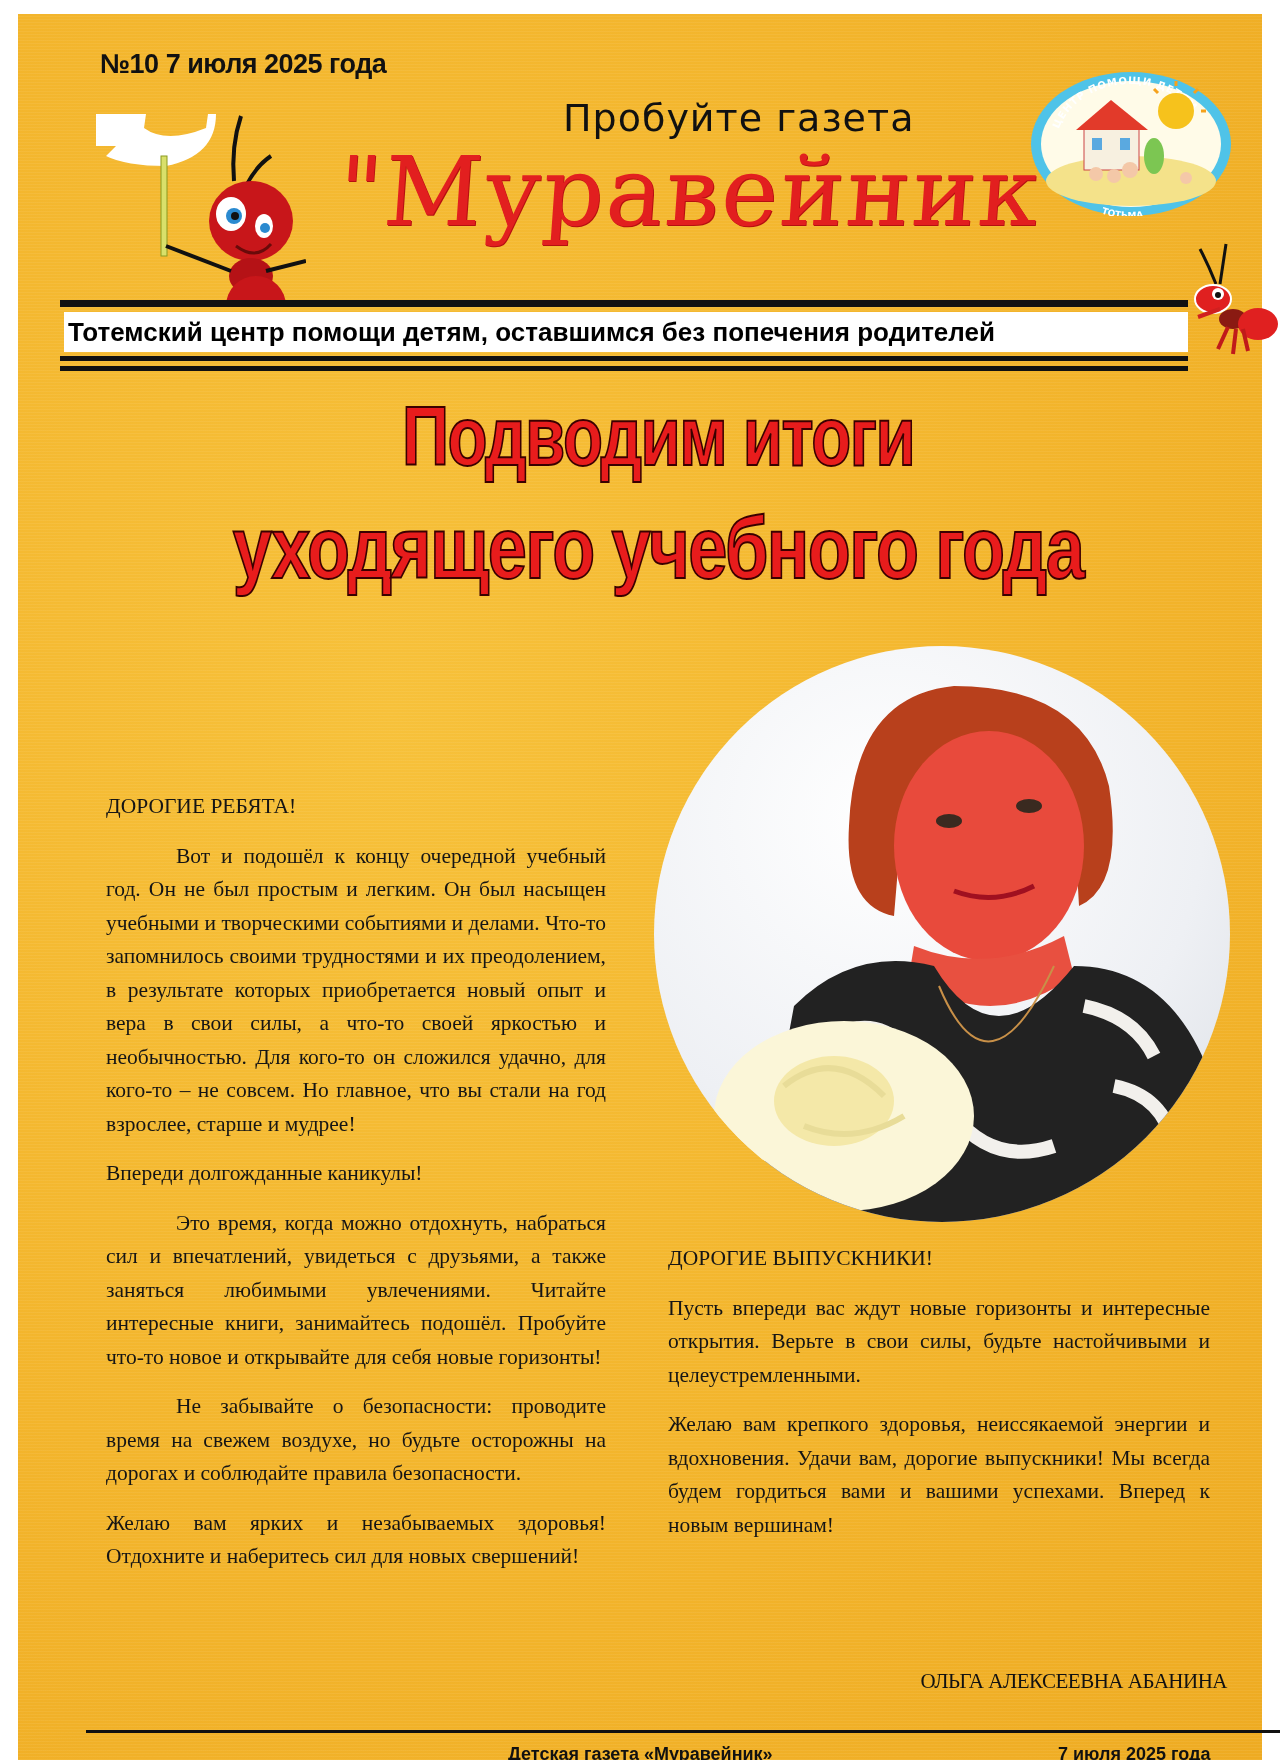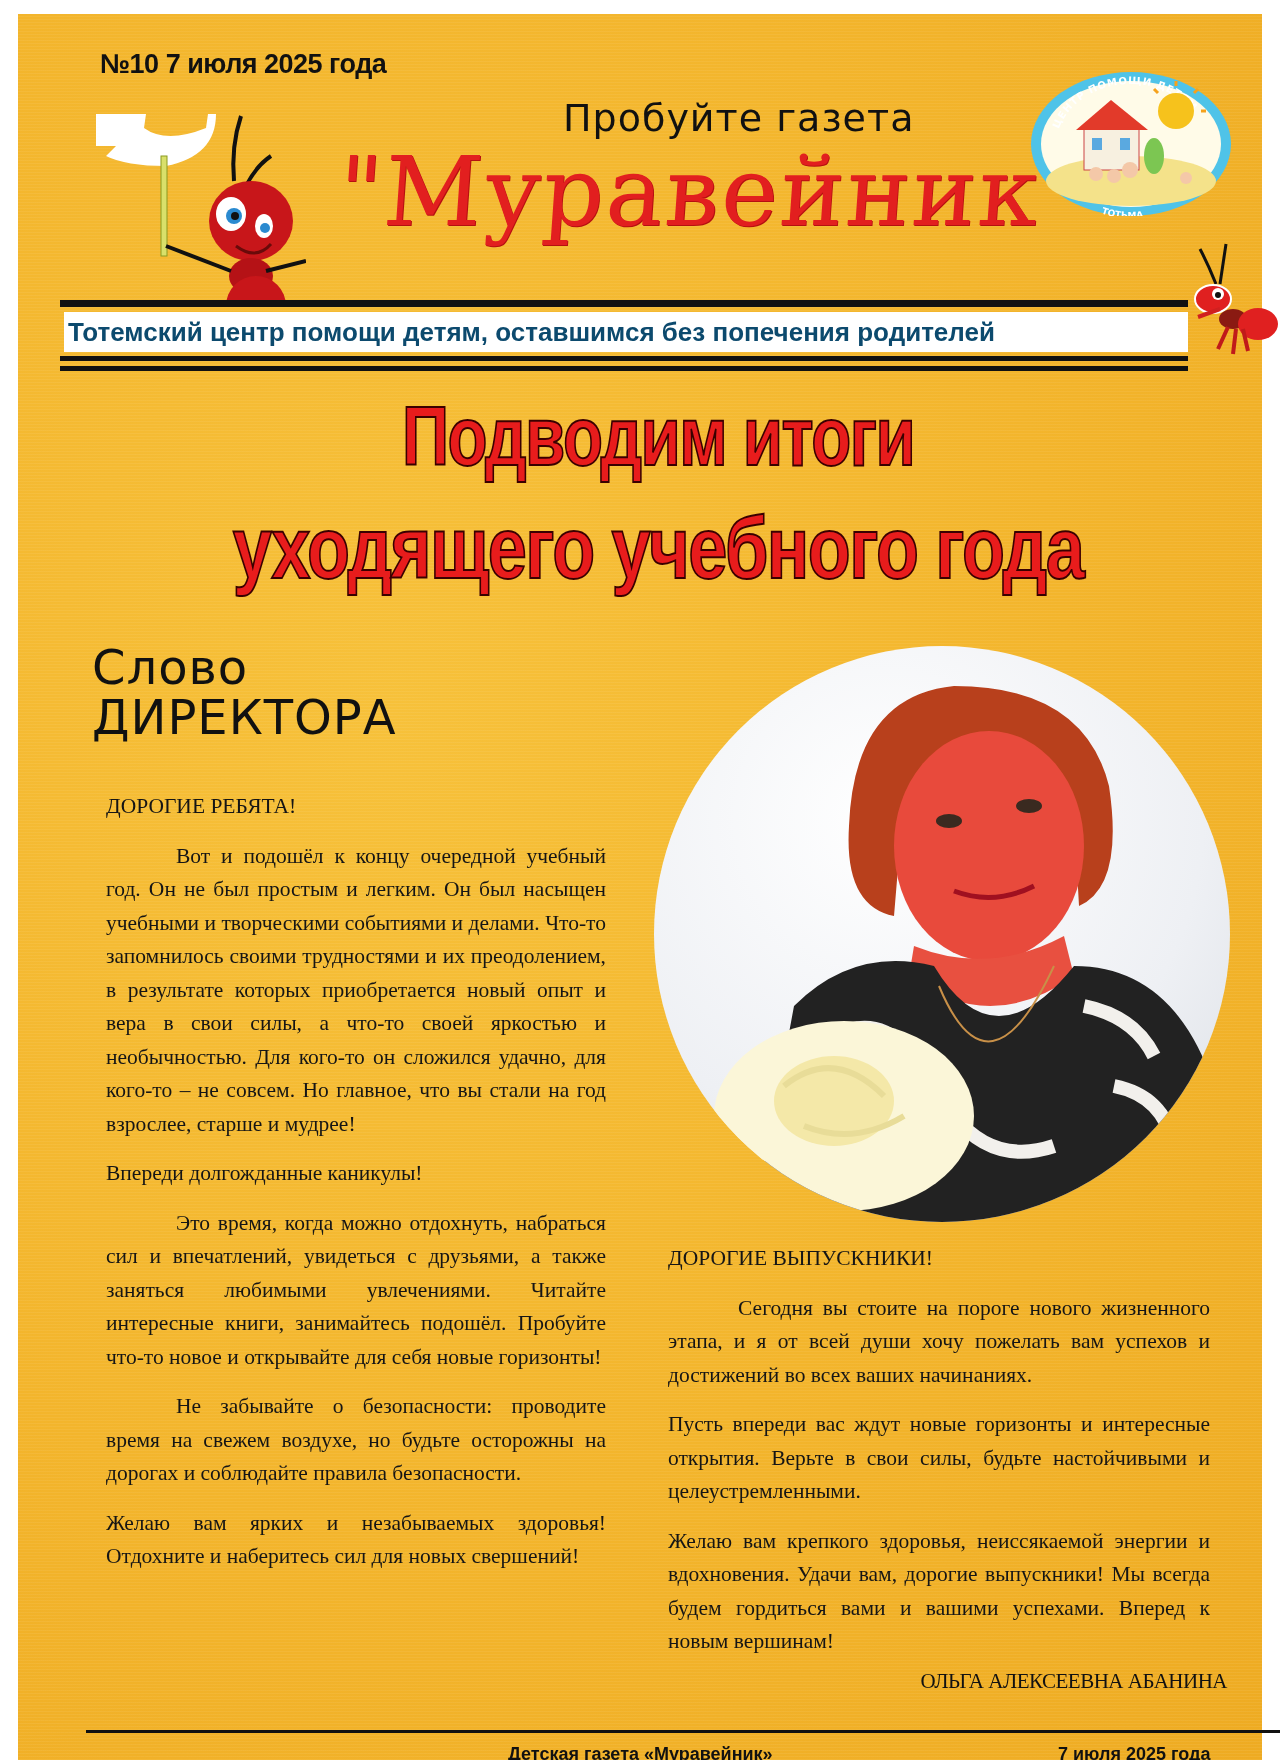--- a/index.html
+++ b/index.html
@@ -44,21 +44,21 @@
     }
     .logo {
       position: absolute; left: 1008px; top: 52px;
       width: 210px; height: 150px;
     }
     .band-line { position: absolute; left: 42px; width: 1128px; background: #111; }
     .band {
       position: absolute; left: 46px; top: 298px; width: 1120px; height: 40px;
       background: #fff;
       font-family: "Liberation Sans", sans-serif; font-weight: bold;
-      font-size: 26px; color: #0c4a6e; line-height: 40px;
+      font-size: 26px; color: #000000; line-height: 40px;
       white-space: nowrap; padding-left: 4px;
     }
     .headline {
       position: absolute; left: 0; width: 1280px; text-align: center;
       font-family: "Liberation Sans", sans-serif; font-weight: bold;
       color: #e81c1c; line-height: 1;
       -webkit-text-stroke: 2px #3a0000;
       letter-spacing: -2px;
     }
     .headline.l1 { top: 380px; font-size: 84px; transform: scaleX(0.78); }
@@ -168,24 +168,20 @@
     <circle cx="40" cy="56" r="3" fill="#111"></circle>
     <ellipse cx="55" cy="80" rx="14" ry="10" fill="#8a1a12"></ellipse>
     <ellipse cx="80" cy="85" rx="20" ry="16" fill="#e02020"></ellipse>
     <path d="M50 88 L40 110 M58 90 L55 115 M65 90 L70 112" stroke="#c01a1a" stroke-width="4"></path>
     <path d="M42 70 L20 78" stroke="#d02020" stroke-width="4"></path>
   </svg>
 
   <div class="headline l1">Подводим итоги</div>
   <div class="headline l2">уходящего учебного года</div>
 
-  <div class="section-title">
-    <div>Слово</div>
-    <div>ДИРЕКТОРА</div>
-  </div>
 
   <div class="col col-left">
     <p class="greet">ДОРОГИЕ РЕБЯТА!</p>
     <p class="indent">Вот и подошёл к концу очередной учебный год. Он не был простым и легким. Он был насыщен учебными и творческими событиями и делами. Что-то запомнилось своими трудностями и их преодолением, в результате которых приобретается новый опыт и вера в свои силы, а что-то своей яркостью и необычностью. Для кого-то он сложился удачно, для кого-то – не совсем. Но главное, что вы стали на год взрослее, старше и мудрее!</p>
     <p>Впереди долгожданные каникулы!</p>
     <p class="indent">Это время, когда можно отдохнуть, набраться сил и впечатлений, увидеться с друзьями, а также заняться любимыми увлечениями. Читайте интересные книги, занимайтесь подошёл. Пробуйте что-то новое и открывайте для себя новые горизонты!</p>
     <p class="indent">Не забывайте о безопасности: проводите время на свежем воздухе, но будьте осторожны на дорогах и соблюдайте правила безопасности.</p>
     <p>Желаю вам ярких и незабываемых здоровья! Отдохните и наберитесь сил для новых свершений!</p>
   </div>
 
@@ -201,21 +197,20 @@
       <path d="M180 390 Q220 370 250 400 M430 360 Q480 370 500 410 M460 440 Q510 450 520 500 M300 470 Q340 520 400 500" stroke="#f2f0ec" stroke-width="14" fill="none"></path>
       <path d="M285 340 Q335 460 400 320" stroke="#c89048" stroke-width="2" fill="none"></path>
       <ellipse cx="190" cy="470" rx="130" ry="95" fill="#fbf6d8"></ellipse>
       <ellipse cx="180" cy="455" rx="60" ry="45" fill="#f4e8a8"></ellipse>
       <path d="M130 440 Q180 400 230 450 M150 480 Q200 500 250 470" stroke="#e8dc98" stroke-width="6" fill="none"></path>
     </svg>
   </div>
 
   <div class="col col-right">
     <p class="greet">ДОРОГИЕ ВЫПУСКНИКИ!</p>
-    <p class="indent">Сегодня вы стоите на пороге нового жизненного этапа, и я от всей души хочу пожелать вам успехов и достижений во всех ваших начинаниях.</p>
     <p>Пусть впереди вас ждут новые горизонты и интересные открытия. Верьте в свои силы, будьте настойчивыми и целеустремленными.</p>
     <p>Желаю вам крепкого здоровья, неиссякаемой энергии и вдохновения. Удачи вам, дорогие выпускники! Мы всегда будем гордиться вами и вашими успехами. Вперед к новым вершинам!</p>
   </div>
 
   <div class="signature">ОЛЬГА АЛЕКСЕЕВНА АБАНИНА</div>
 
   <div class="footer-line"></div>
   <div class="footer-name">Детская газета «Муравейник»</div>
   <div class="footer-date">7 июля 2025 года</div>
 </div>

